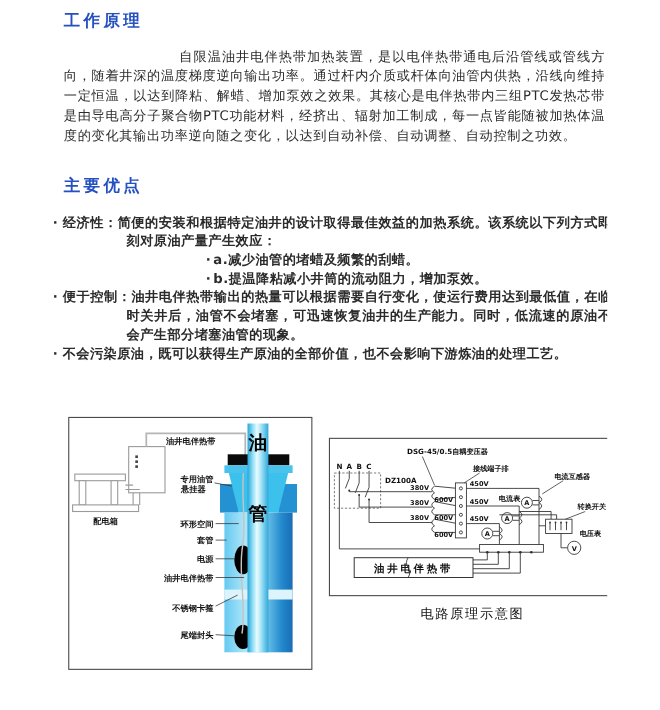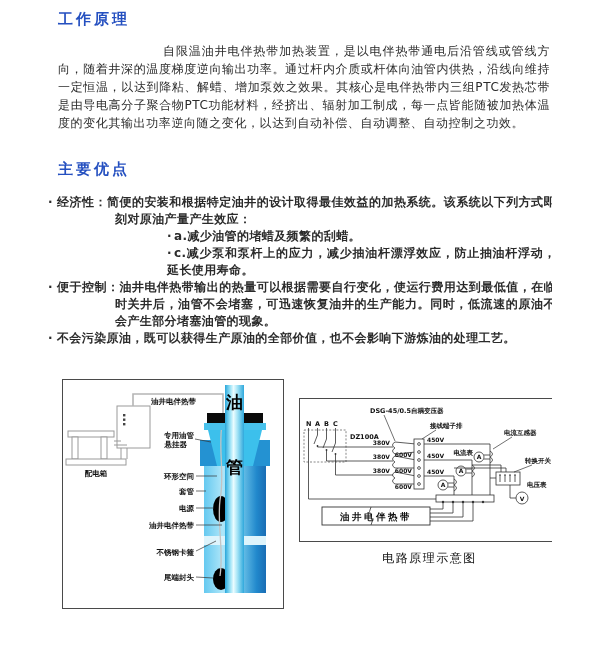--- a/index.html
+++ b/index.html
@@ -8,21 +8,21 @@
   .sec-title{position:absolute;left:58px;font-size:15px;font-weight:bold;color:#2550c0;
              letter-spacing:3px;}
   #t-principle{top:10px;}
   #t-advantages{top:160px;}
   .para{position:absolute;left:58px;top:42px;width:492px;font-size:12px;line-height:18px;
         font-weight:normal;text-align:justify;text-indent:105px;letter-spacing:0.6px;}
   .adv-list{position:absolute;left:48px;top:194px;width:508px;font-size:12px;line-height:17px;
             font-weight:bold;letter-spacing:0.4px;}
   .adv-item{padding-left:67px;text-indent:-67px;text-align:justify;}
   .marker{margin-right:4px;}
-  .sub-list{margin-left:52px;}
+  .sub-list{margin-left:72px;}
   .sub-item{text-indent:0;}
   .sub-item .marker{margin-right:2px;}
   .fig{position:absolute;background:#fff;border:1px solid #4a4a4a;}
   #fig-device{left:62px;top:379px;width:220px;height:228px;}
   #fig-circuit{left:299px;top:398px;width:261px;height:142px;}
   .fig-caption{position:absolute;font-size:12px;font-weight:normal;color:#111;
                text-align:center;letter-spacing:1.5px;}
   #cap-device{left:62px;top:613px;width:220px;}
   #cap-circuit{left:299px;top:550px;width:261px;}
   svg{display:block;}
@@ -46,21 +46,21 @@
   <div class="sec-title" id="t-advantages">主要优点</div>
 
   <div class="adv-list">
     <div class="adv-item">
       <span class="marker">·</span><span>经济性：</span><span>简便的安装和根据特定油井的设计取得最佳效益的加热系统。该系统以下列方式即刻对原油产量产生效应：</span>
       <div class="sub-list">
         <div class="sub-item">
           <span class="marker">·</span><span>a.减少油管的堵蜡及频繁的刮蜡。</span>
         </div>
         <div class="sub-item">
-          <span class="marker">·</span><span>c.减少泵和泵杆上的应力，减少抽油杆漂浮效应，防止抽油杆浮动，延长使用寿命。</span>
+          <span class="marker">·</span><span>b.提温降粘减小井筒的流动阻力，增加泵效。</span>
         </div>
       </div>
     </div>
     <div class="adv-item">
       <span class="marker">·</span><span>便于控制：</span><span>油井电伴热带输出的热量可以根据需要自行变化，使运行费用达到最低值，在临时关井后，油管不会堵塞，可迅速恢复油井的生产能力。同时，低流速的原油不会产生部分堵塞油管的现象。</span>
     </div>
     <div class="adv-item">
       <span class="marker">·</span><span></span><span>不会污染原油，既可以获得生产原油的全部价值，也不会影响下游炼油的处理工艺。</span>
     </div>
   </div>

